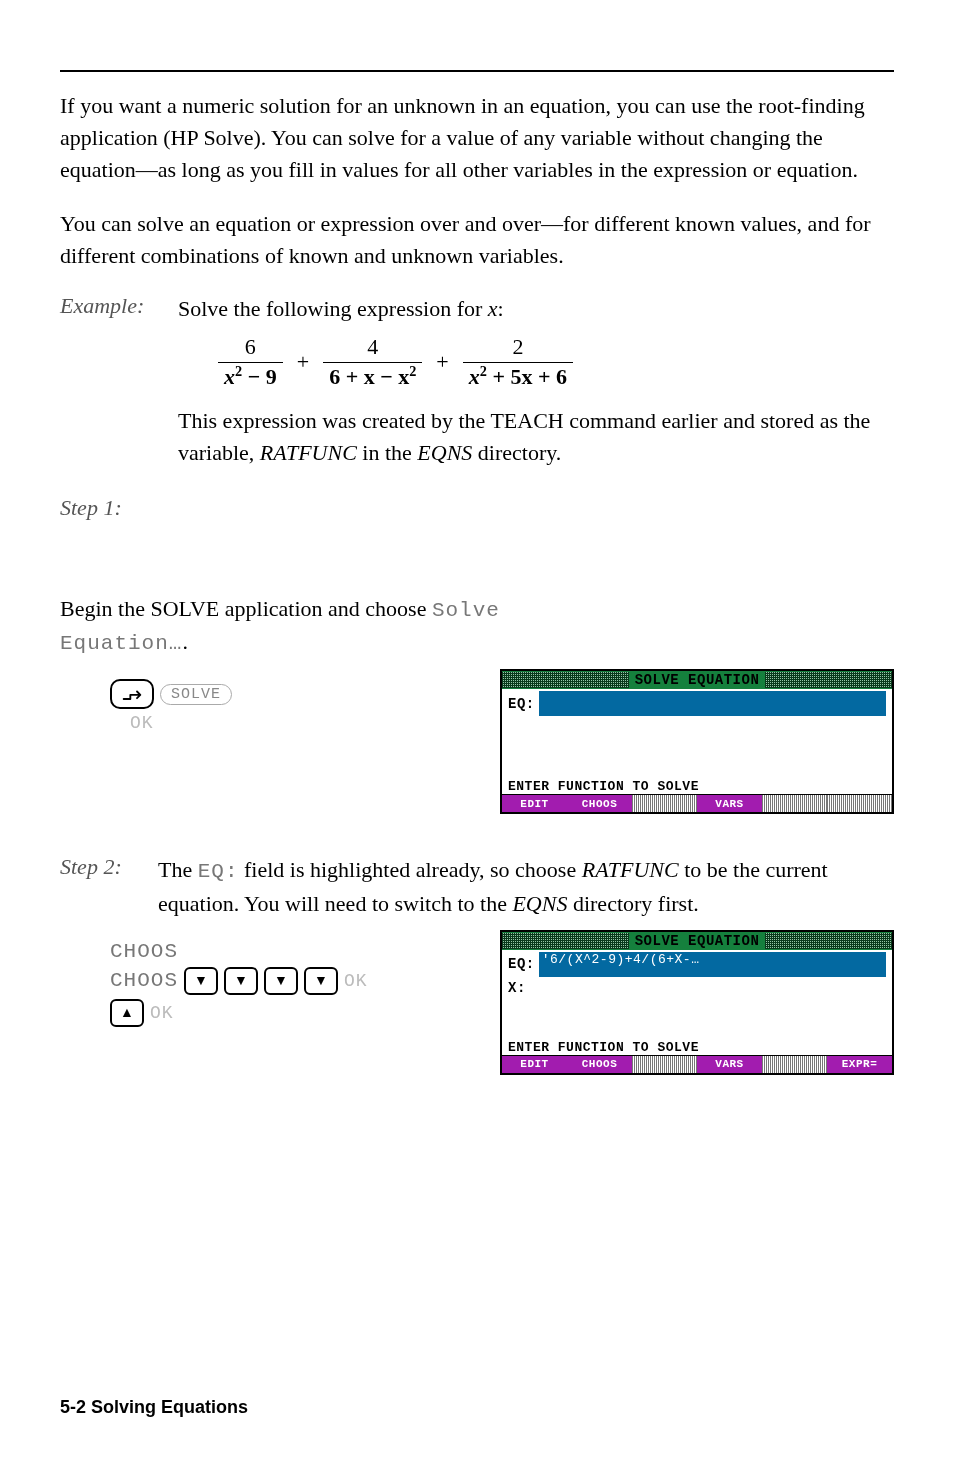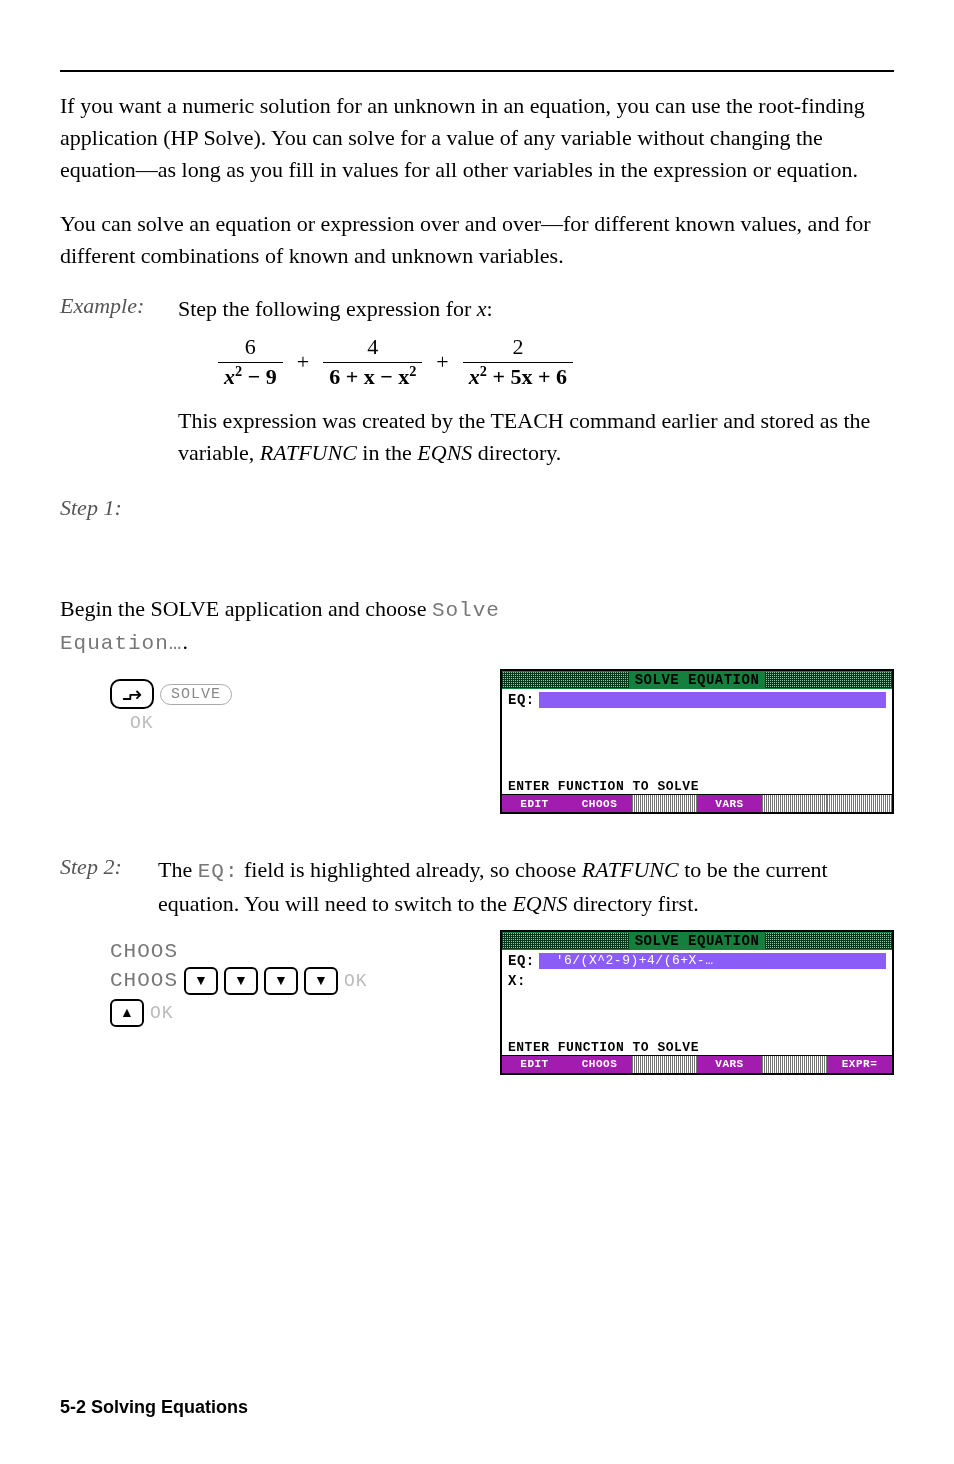--- a/index.html
+++ b/index.html
@@ -172,24 +172,24 @@
     line-height: 1.3;
   }
   .calc .eqrow {
     display: flex;
     align-items: center;
     gap: 4px;
   }
   .calc .eqlabel { font-weight: bold; }
   .calc .eqbox {
     flex: 1;
-    height: 16px;
-    background: #8b5cf6;
+    height: 25px;
+    background: #0369a1;
     color: #fff;
-    padding: 0 17px;
+    padding: 0 3px;
     overflow: hidden;
     white-space: nowrap;
     font-size: 13px;
     line-height: 16px;
   }
   .calc .prompt {
     font-weight: bold;
     font-size: 13px;
     padding: 0 6px;
   }
@@ -228,21 +228,21 @@
 <div class="page">
   <div class="rule"></div>
 
 
   <p class="body">If you want a numeric solution for an unknown in an equation, you can use the root-finding application (HP Solve). You can solve for a value of any variable without changing the equation—as long as you fill in values for all other variables in the expression or equation.</p>
   <p class="body">You can solve an equation or expression over and over—for different known values, and for different combinations of known and unknown variables.</p>
 
   <div class="example-row">
     <div class="label-col">Example:</div>
     <div class="content-col">
-      <span>Step the following expression for </span><span class="ital">x</span><span>:</span>
+      <span>Solve the following expression for </span><span class="ital">x</span><span>:</span>
 
       <div class="math">
         <span class="frac">
           <span class="num">6</span>
           <span class="den"><span class="ital">x</span><sup>2</sup><span> − 9</span></span>
         </span>
         <span>+</span>
         <span class="frac">
           <span class="num">4</span>
           <span class="den"><span>6 + x − x</span><sup>2</sup></span>

